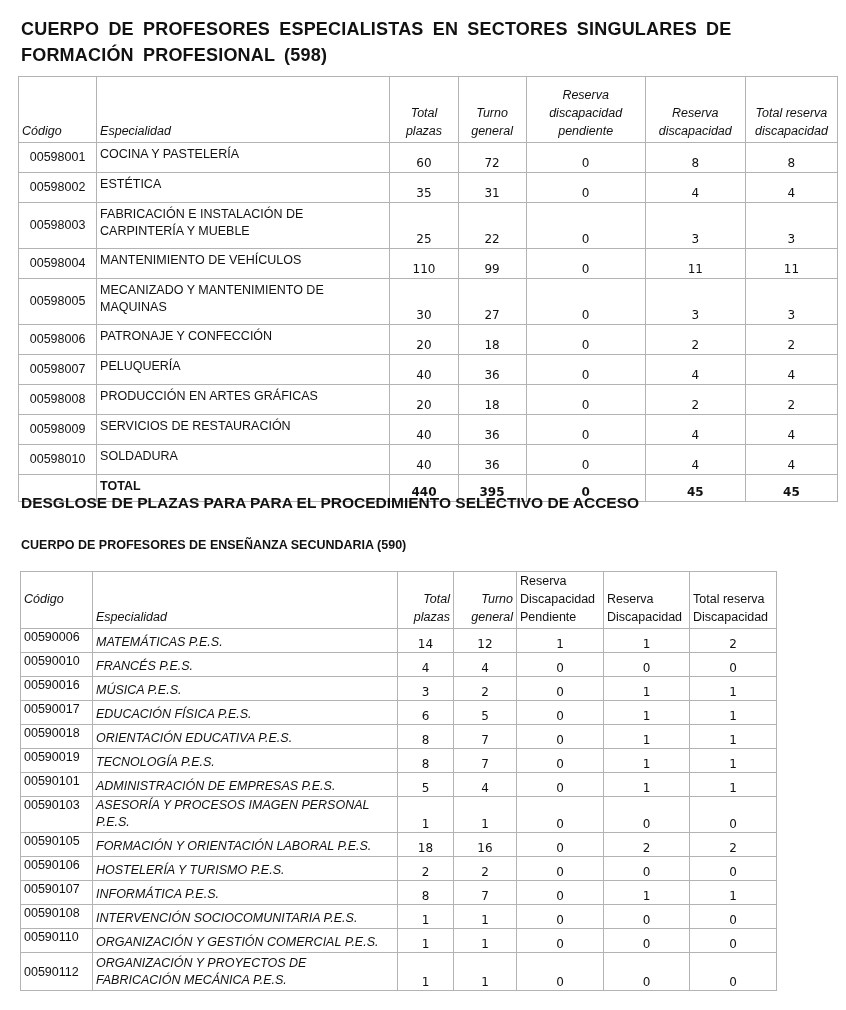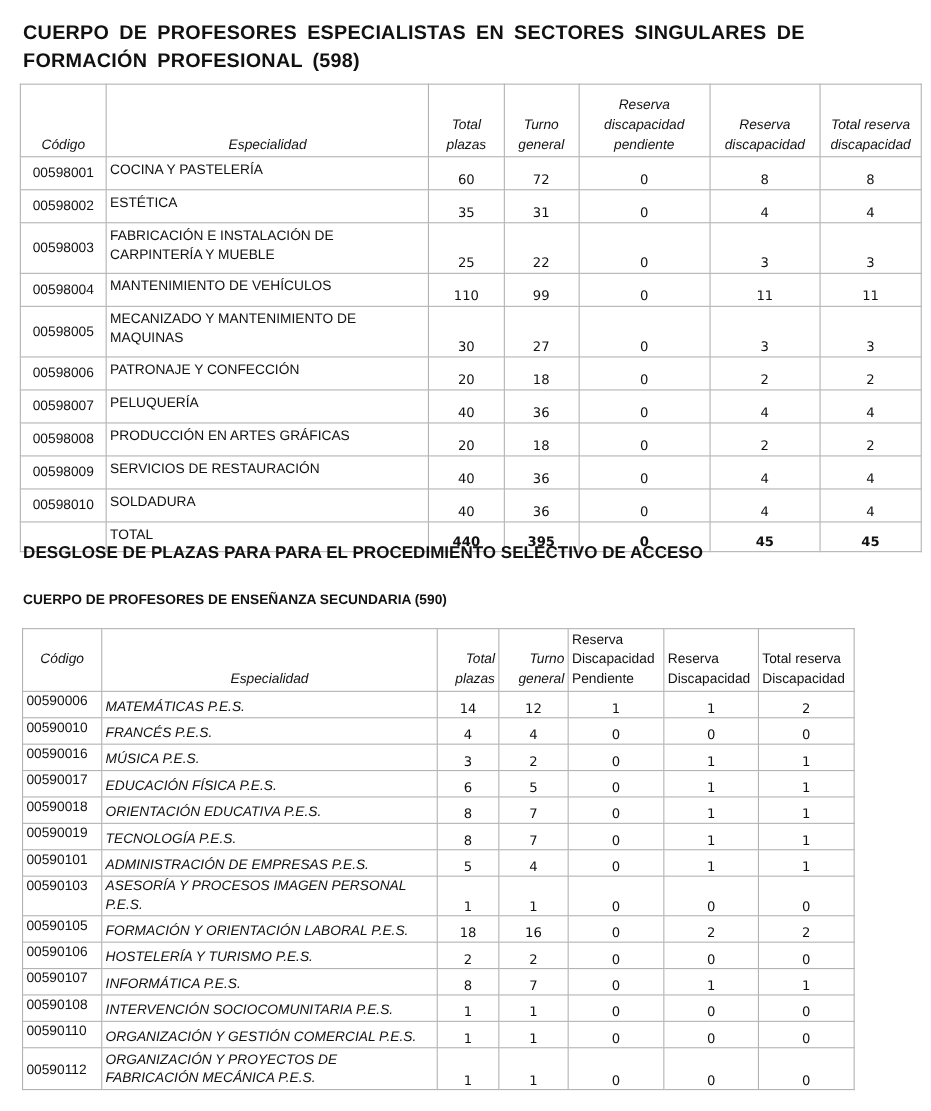--- a/index.html
+++ b/index.html
@@ -9,32 +9,32 @@
     .h3 { position: absolute; left: 21px; top: 536px; font-weight: bold; font-size: 12.5px; line-height: 18px; }
     table { border-collapse: collapse; position: absolute; table-layout: fixed; }
     td, th { border: 1px solid #b3b3b3; padding: 0 3px; font-size: 12.5px; font-weight: normal; }
     th { font-style: italic; vertical-align: bottom; line-height: 18px; padding-bottom: 2px; }
     .t1 { left: 18px; top: 76px; width: 820px; }
     .t1 td { height: 24px; vertical-align: bottom; padding-bottom: 2px; }
     .t1 td.code { text-align: center; vertical-align: middle; }
     .t1 td.name { text-align: left; vertical-align: top; line-height: 17px; padding-top: 3px; }
     .t1 td.num { text-align: center; font-family: "DejaVu Sans", sans-serif; font-size: 12px; }
     .t1 tr.tall td { height: 40px; }
-    .t1 tr.total td { font-weight: normal; height: 21px; }
+    .t1 tr.total td { font-weight: bold; height: 21px; }
     .t1 tr.total td.num { font-weight: bold; }
     .t2 { left: 20px; top: 571px; width: 756px; }
     .t2 th { vertical-align: bottom; }
     .t2 th.plain { font-style: normal; text-align: left; }
     .t2 td { height: 22px; }
     .t2 td.code { text-align: left; vertical-align: top; padding-top: 1px; }
     .t2 td.name { text-align: left; vertical-align: bottom; line-height: 17px; padding-bottom: 1px; font-style: italic; }
     .t2 td.num { text-align: center; vertical-align: bottom; font-family: "DejaVu Sans", sans-serif; font-size: 12px; padding-bottom: 1px; }
     .t2 tr.tall td { height: 36px; }
     .t2 tr.tall td.code { vertical-align: middle; }
-    .left { text-align: center; margin-left: 28px; }
+    .left { text-align: left; margin-left: 28px; }
     .center { text-align: center; }
   </style>
 </head>
 <body>
 
 <div class="h1">CUERPO DE PROFESORES ESPECIALISTAS EN SECTORES SINGULARES DE FORMACIÓN PROFESIONAL (598)</div>
 
 <table class="t1">
   <colgroup>
     <col style="width:78px">

